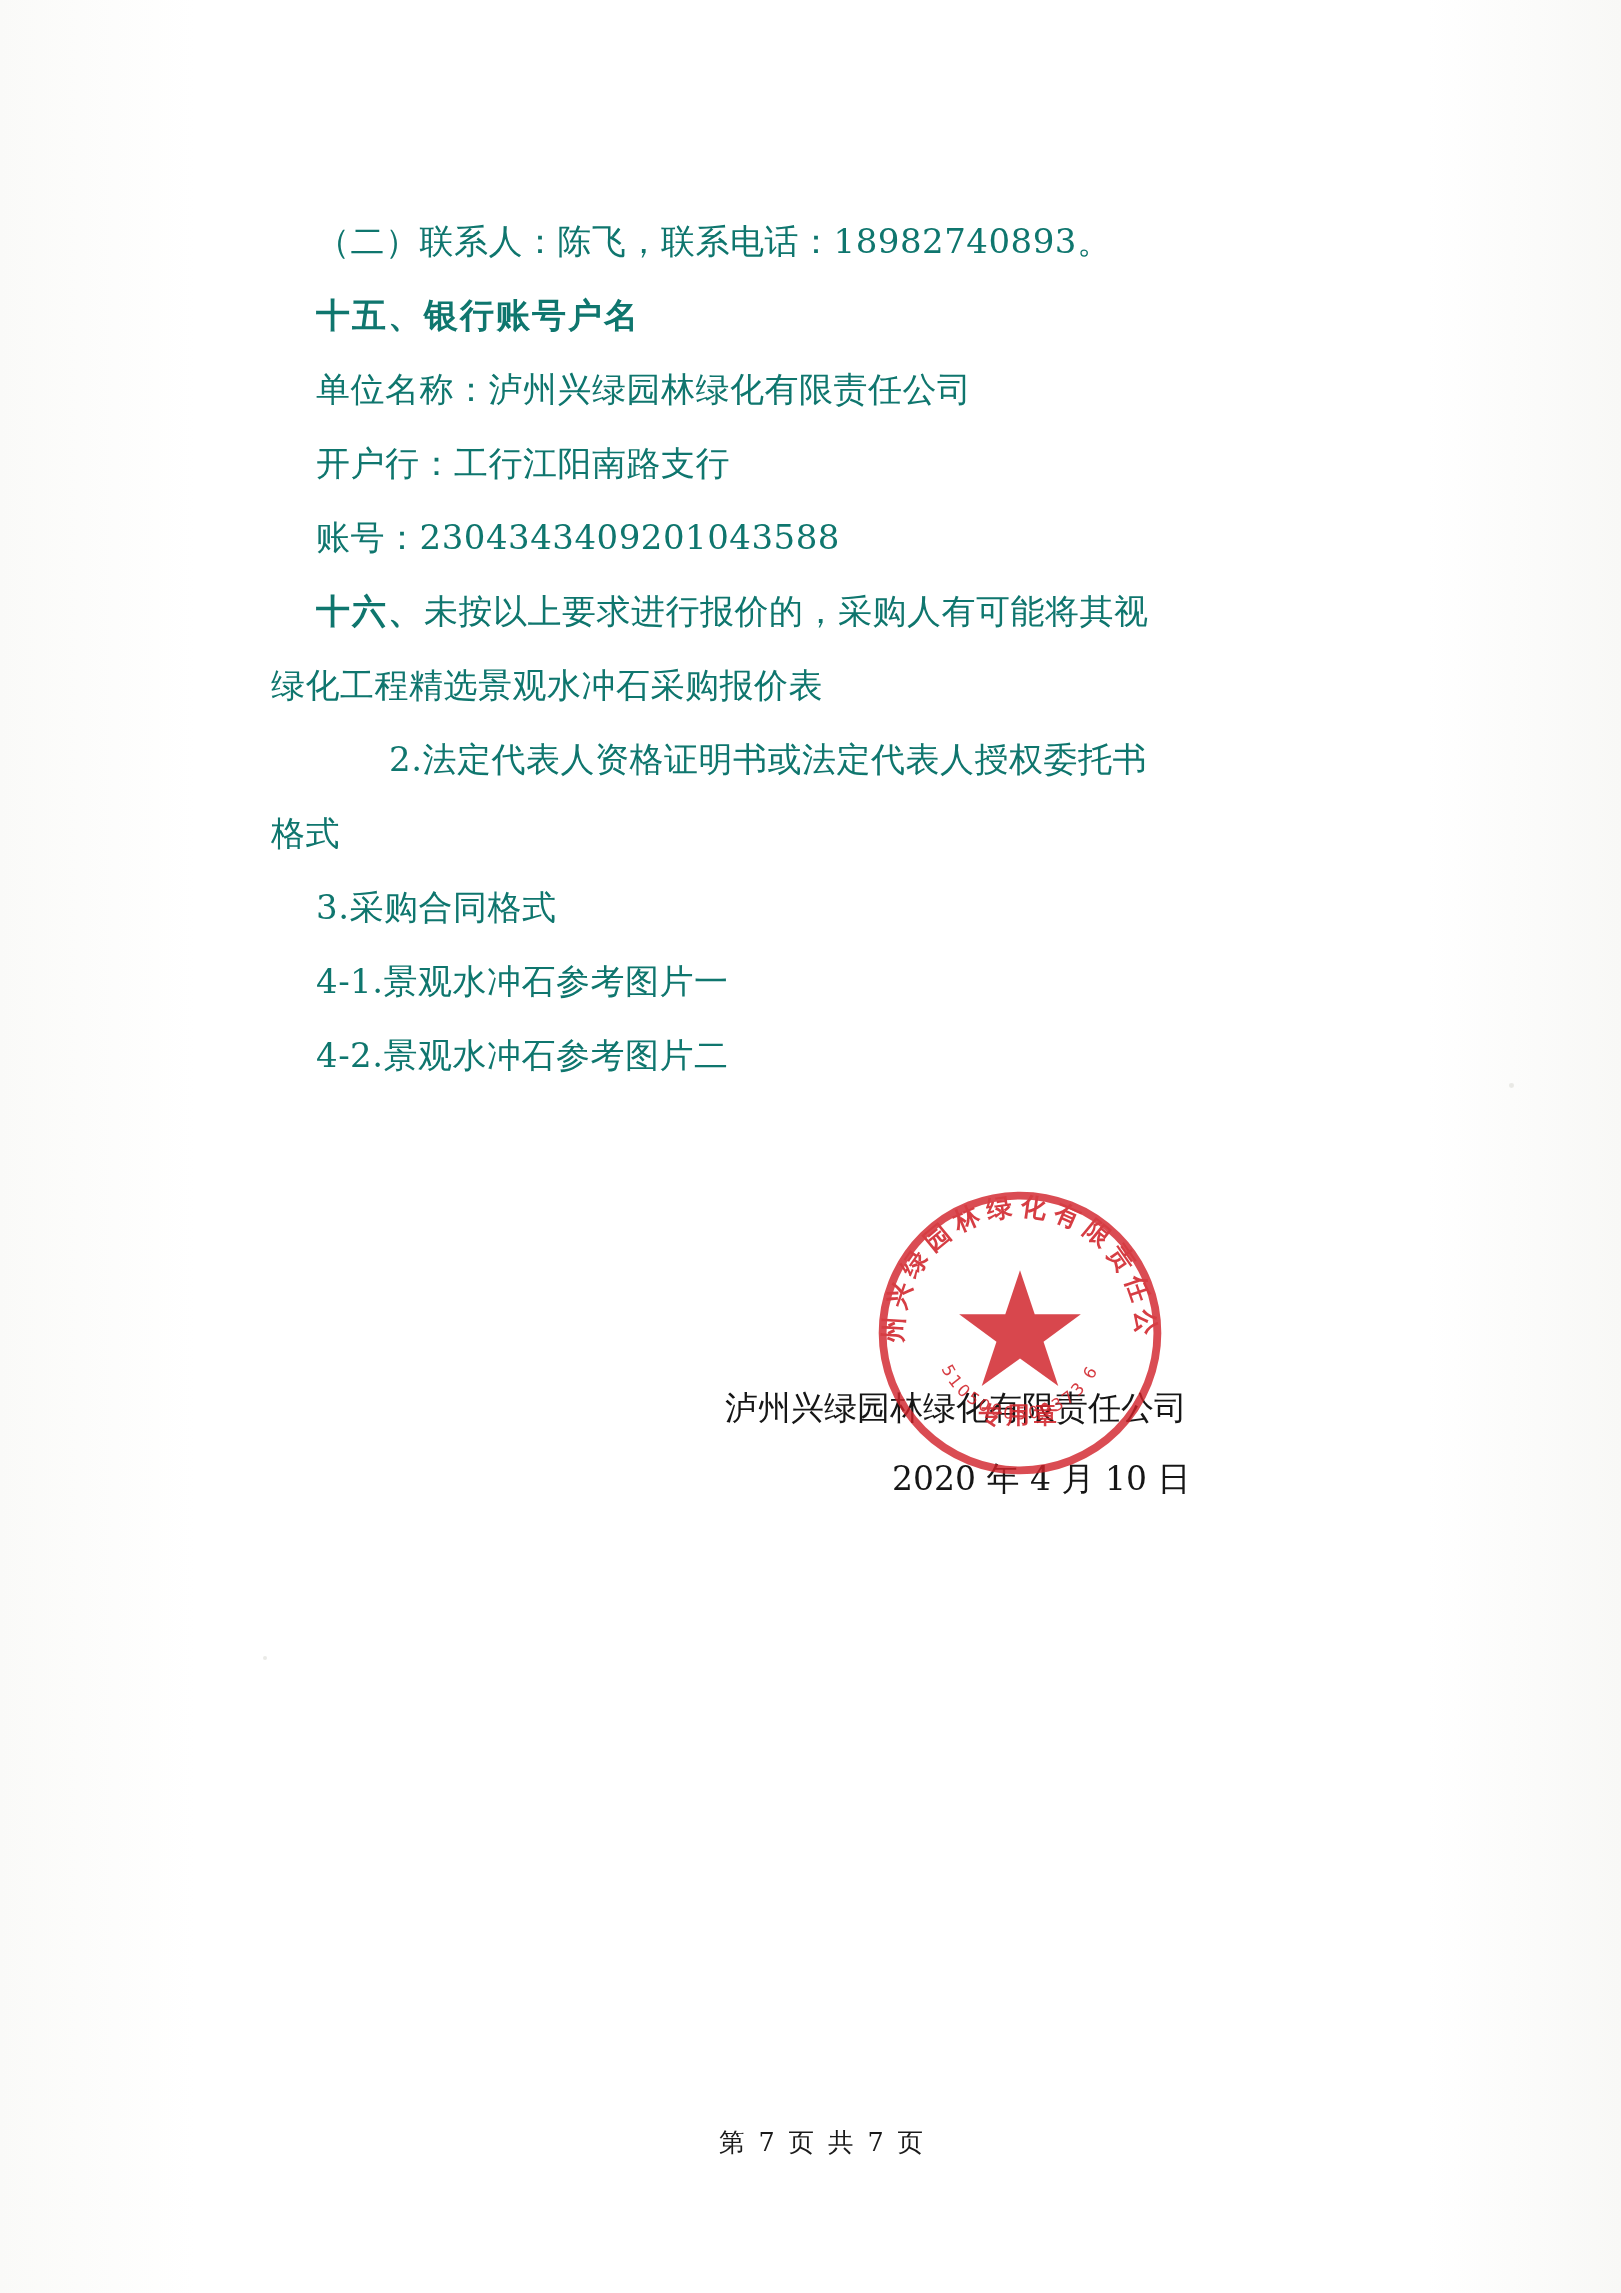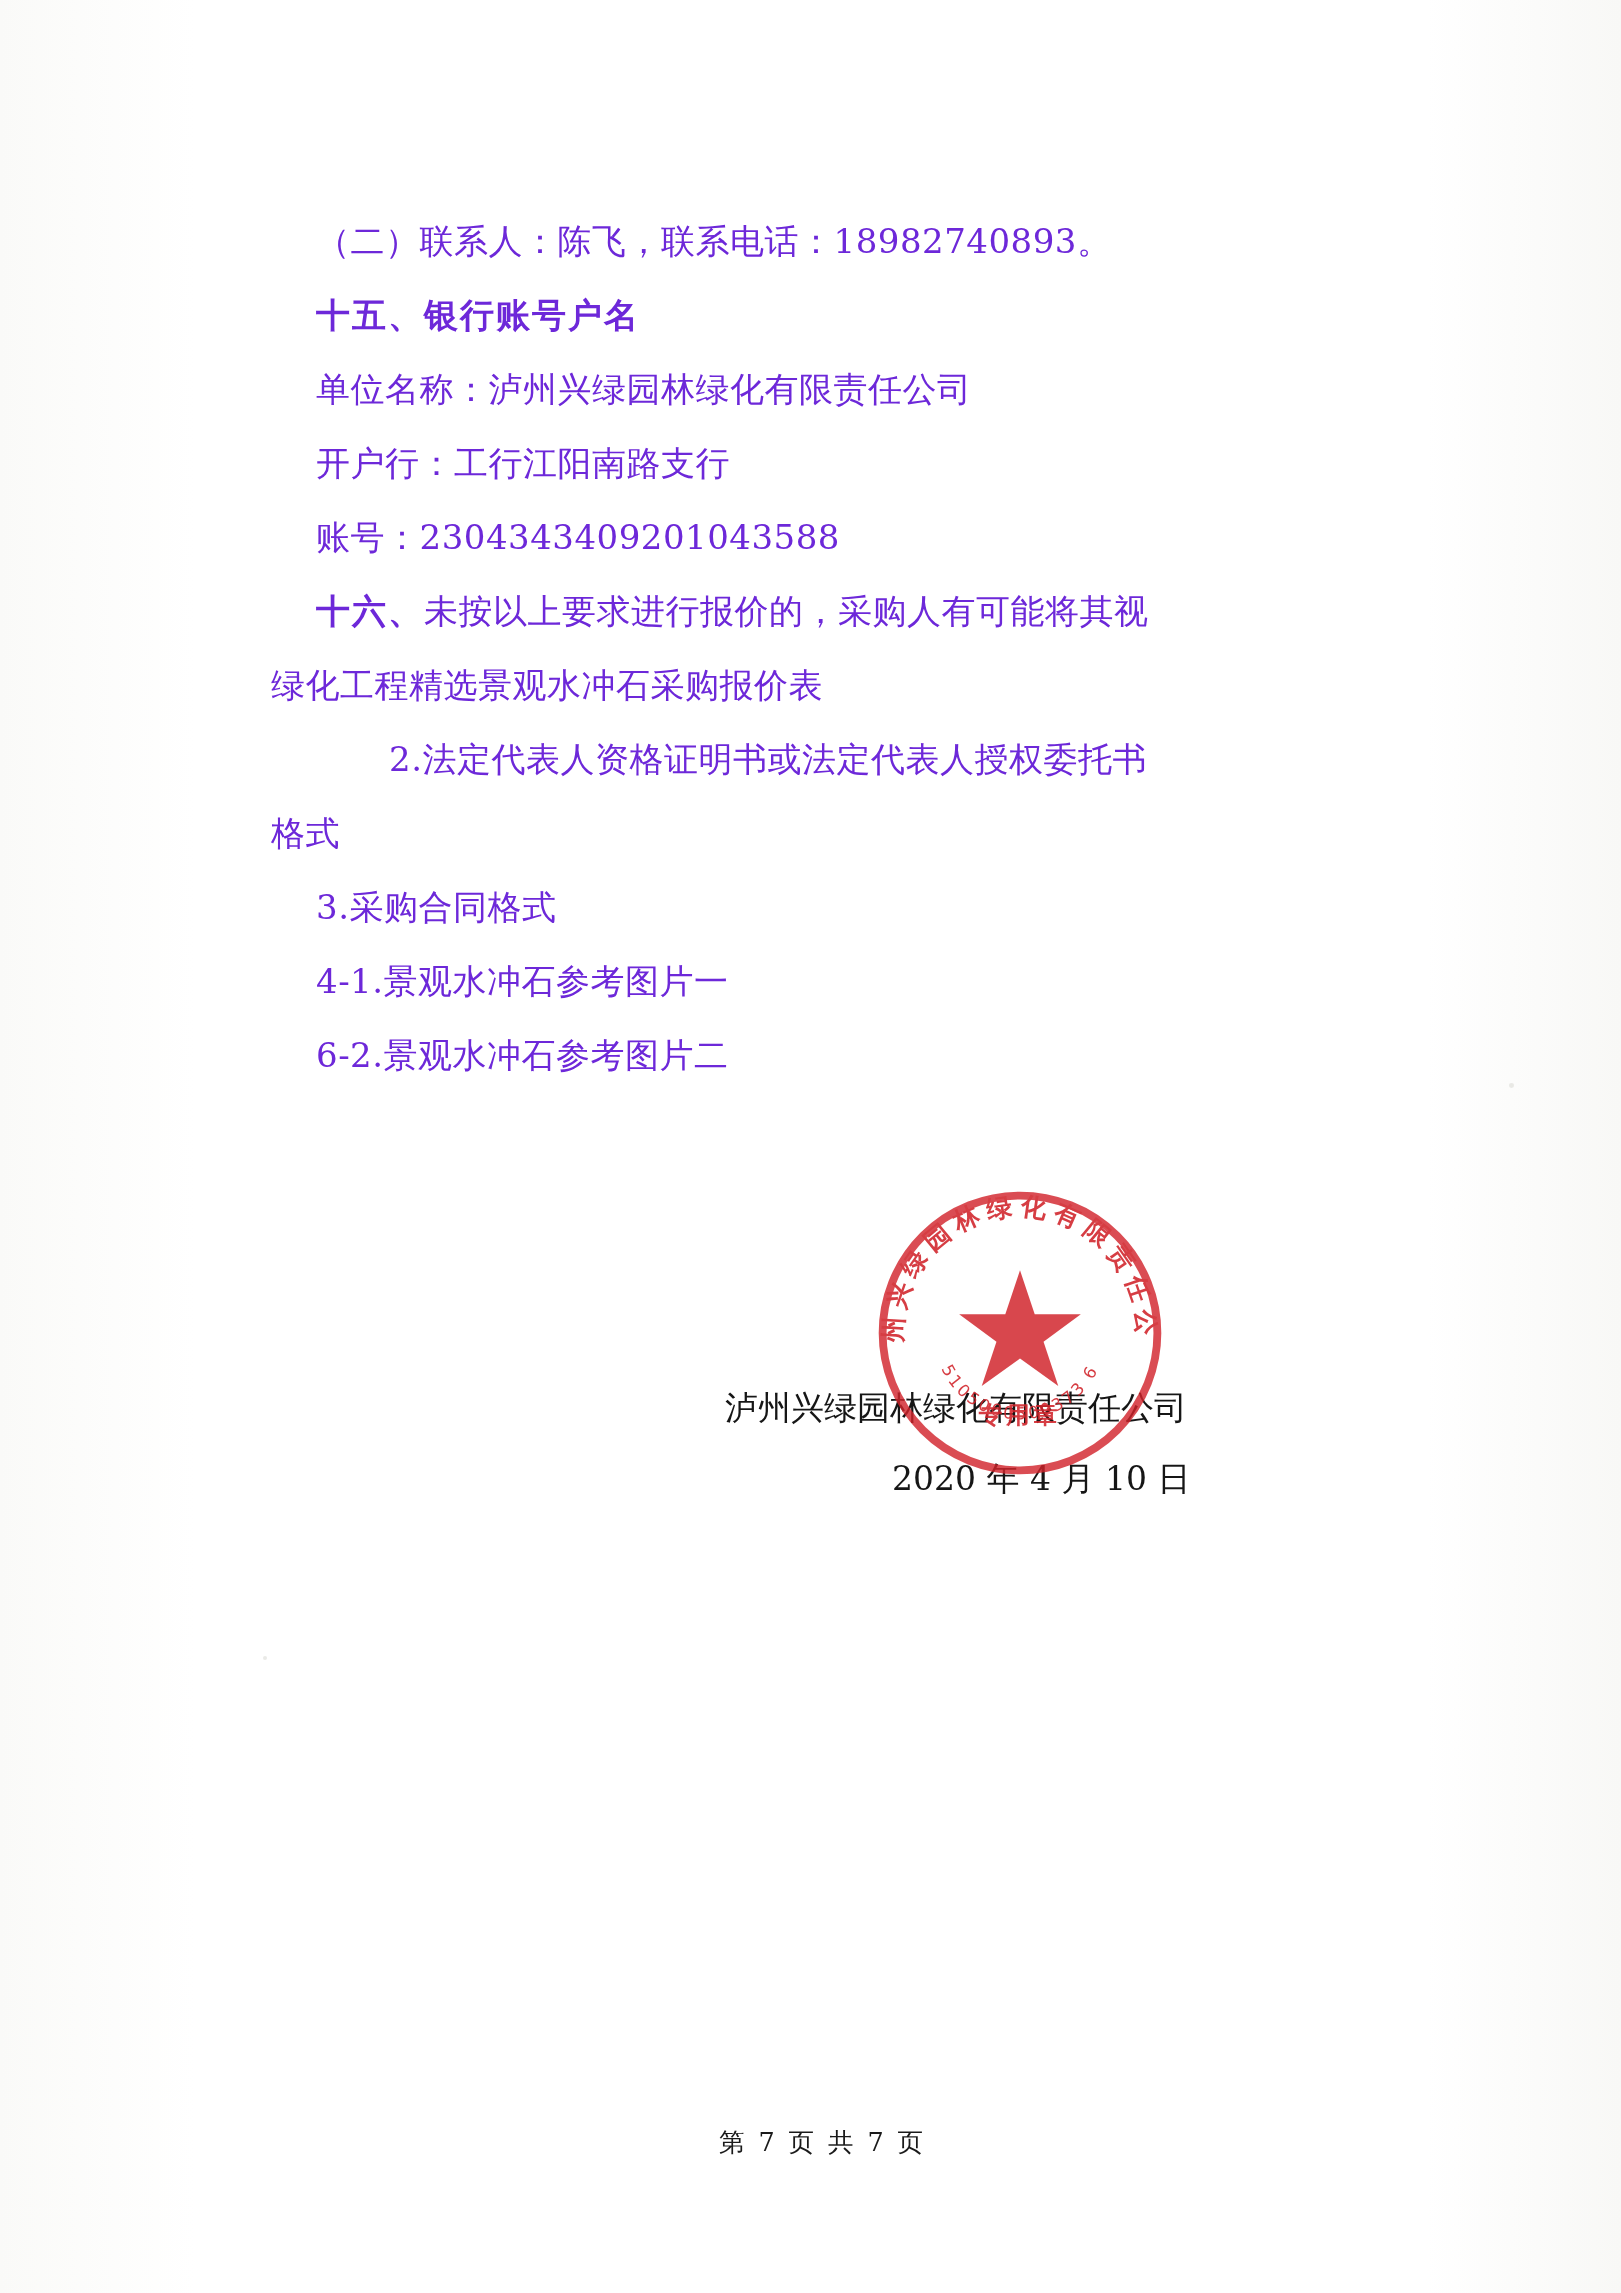--- a/index.html
+++ b/index.html
@@ -32,21 +32,21 @@
     position: absolute;
     left: 316px;
     top: 204px;
     width: 1029px;
   }
   .line {
     font-size: 34px;
     line-height: 74px;
     letter-spacing: 0.5px;
     white-space: pre;
-    color: #6d28d9;
+    color: #0f766e;
   }
   .indent2 {
     text-indent: 0;
     padding-left: 0px;
   }
   .bold {
     font-weight: bold;
     letter-spacing: 2px;
   }
   .full-left {
@@ -112,21 +112,21 @@
     <div class="line bold">十五、银行账号户名</div>
     <div class="line indent2">单位名称：泸州兴绿园林绿化有限责任公司</div>
     <div class="line indent2">开户行：工行江阳南路支行</div>
     <div class="line indent2">账号：2304343409201043588</div>
     <div class="line indent2"><span class="bold">十六、</span><span>未按以上要求进行报价的，采购人有可能将其视</span></div>
     <div class="line full-left">绿化工程精选景观水冲石采购报价表</div>
     <div class="line sub-indent">2.法定代表人资格证明书或法定代表人授权委托书</div>
     <div class="line full-left">格式</div>
     <div class="line indent2">3.采购合同格式</div>
     <div class="line indent2">4-1.景观水冲石参考图片一</div>
-    <div class="line indent2">6-2.景观水冲石参考图片二</div>
+    <div class="line indent2">4-2.景观水冲石参考图片二</div>
   </div>
 
   <div class="sig-block">
     <div class="sig-line">泸州兴绿园林绿化有限责任公司</div>
     <div class="sig-line sig-date">2020 年 4 月 10 日</div>
   </div>
 
   <div class="seal">
     <svg width="314" height="314" viewBox="0 0 320 320" xmlns="http://www.w3.org/2000/svg">
       <defs>

